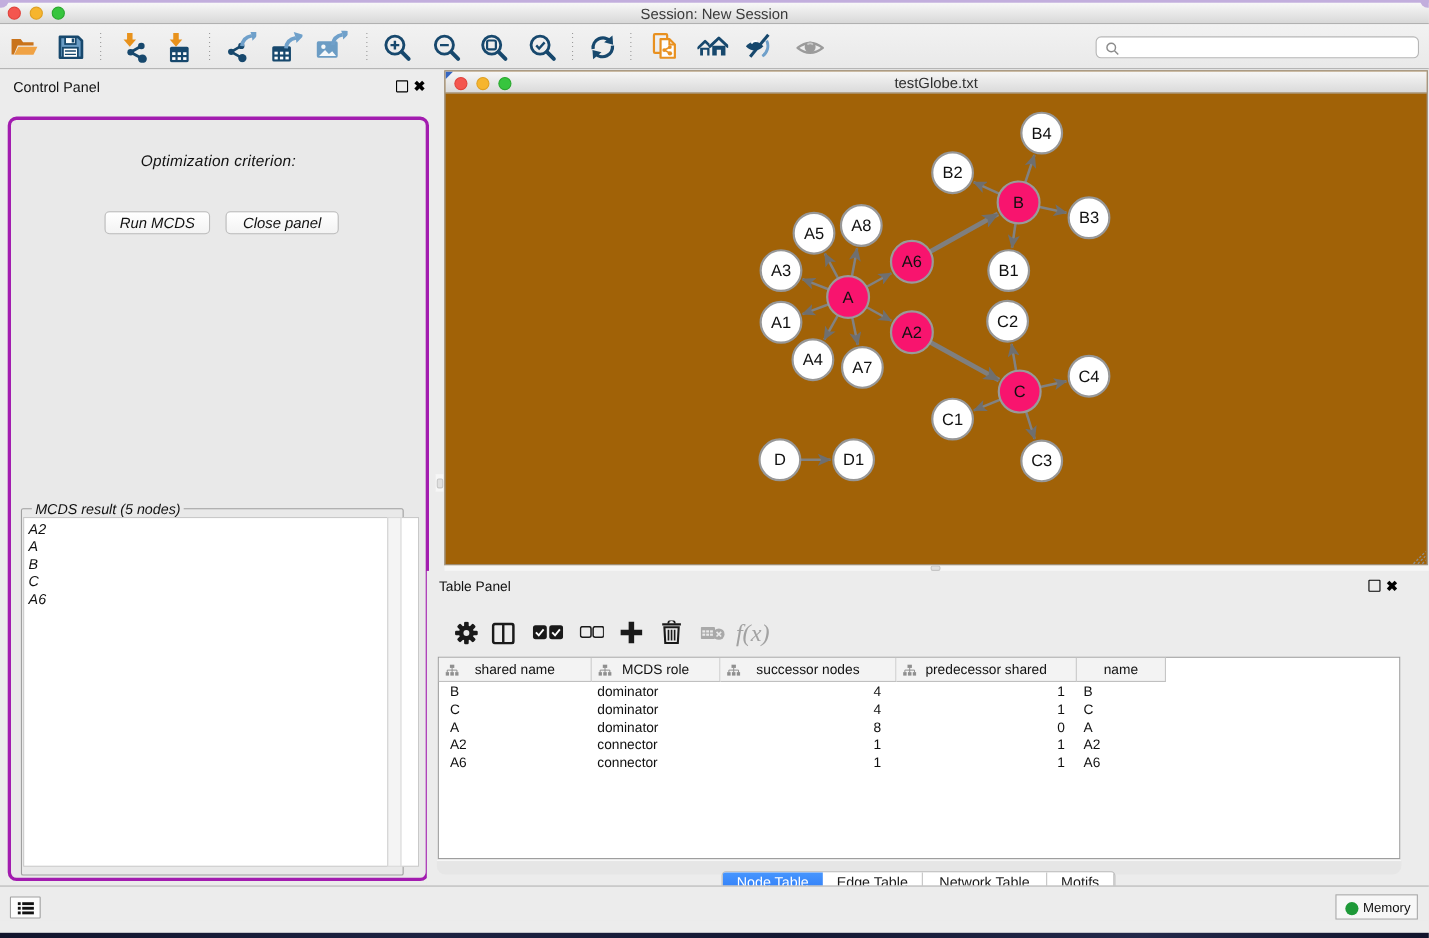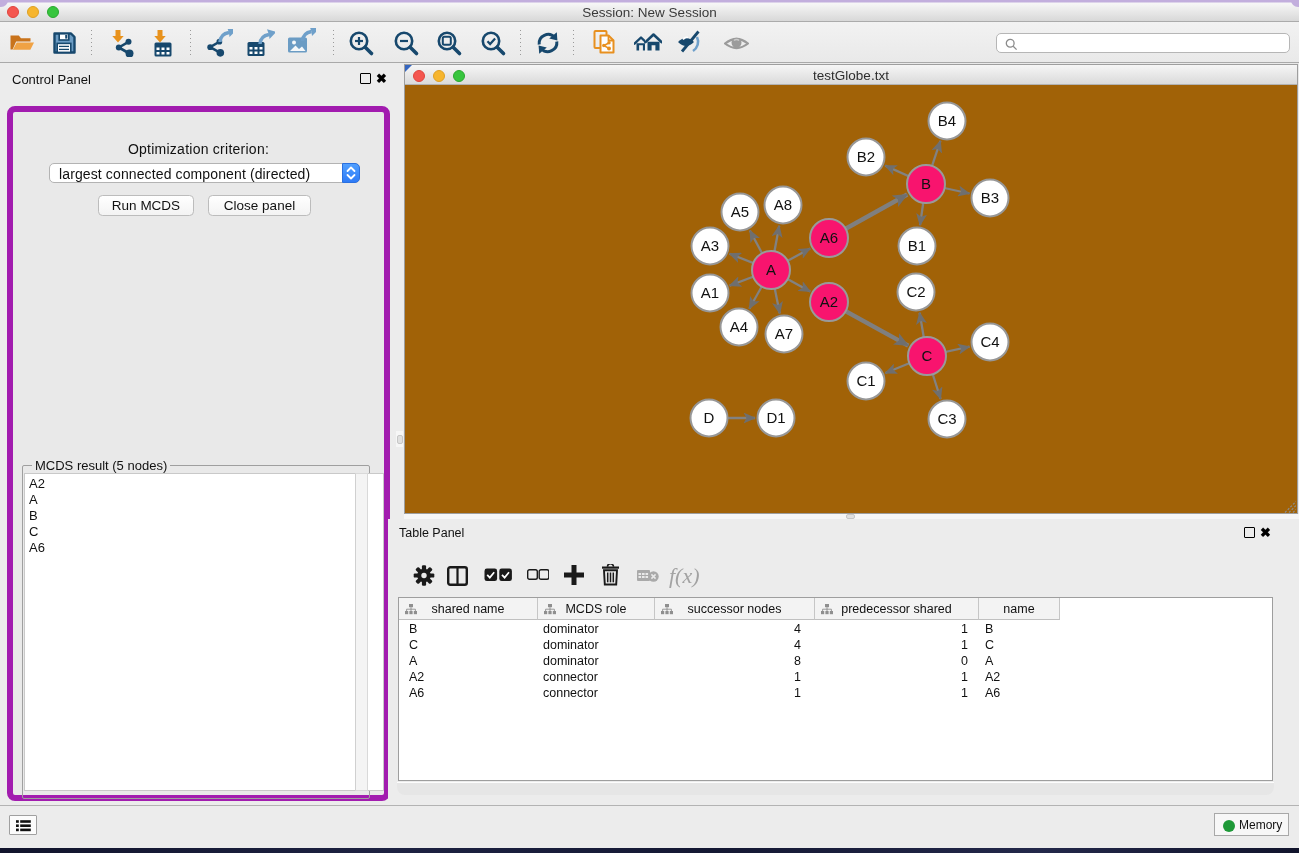--- a/index.html
+++ b/index.html
@@ -13,21 +13,21 @@
 .tsep{top:8px;width:1px;height:26px;background-image:repeating-linear-gradient(#9a9a9a 0 1px,transparent 1px 4px);}
 #search{left:996px;top:11px;width:294px;height:20px;background:#fff;border:1px solid #b6b6b6;border-radius:5px;}
 
 #lp{left:0;top:63px;width:404px;height:752px;background:#ececec;}
 #cptitle{left:12px;top:9px;font-size:13px;color:#111;text-align:center;}
 .minibox{width:11px;height:11px;border:1.5px solid #000;border-radius:1px;}
 .xicon{font-size:13px;font-weight:bold;color:#000;line-height:11px;}
 #cptabs{left:78px;top:34px;width:244px;height:20px;background:#fff;border:1px solid #b9b9b9;border-radius:4px;display:flex;overflow:hidden;z-index:5;}
 #cptabs .seg{border-right:1px solid #c4c4c4;font-size:13px;color:#1a1a1a;text-align:center;line-height:18px;flex:none;}
 #cptabs .seg.sel{background:linear-gradient(#4796fe,#2e7bf7);color:#fff;border-right:none;}
-#cpbody{left:7px;top:43px;width:383px;height:695px;background:#e9e9e9;border:6px solid #a21caf;border-radius:8px;}
+#cpbody{left:7px;top:43px;width:383px;height:695px;background:#e9e9e9;border:3px solid #a21caf;border-radius:8px;font-style:italic;}
 #optlabel{left:0;top:29px;width:100%;text-align:center;font-size:14px;letter-spacing:0.25px;color:#111;}
 #combo{left:36px;top:51px;width:311px;height:20px;background:#fff;border:1px solid #b3b3b3;border-radius:5px;}
 #combotext{left:9px;top:1.5px;font-size:14px;letter-spacing:0.12px;color:#111;}
 #combobtn{right:-1px;top:-1px;width:18px;height:20px;border-radius:0 5px 5px 0;background:linear-gradient(#51a0ff,#2e7bf7);border:1px solid #2a70e0;}
 .btn{height:21px;background:linear-gradient(#ffffff,#f3f3f3);border:1px solid #bcbcbc;border-radius:4.5px;font-size:13.5px;color:#111;text-align:center;line-height:19px;}
 #groupbox{left:9px;top:353px;width:348px;height:334px;border:1px solid #9f9f9f;border-radius:2px;}
 #grouptitle{left:9px;top:-8px;background:#e9e9e9;padding:0 3px;font-size:13px;color:#111;}
 #mlist{left:1px;top:7px;width:360px;height:318px;background:#fff;border:1px solid #c9c9c9;font-size:13px;color:#111;line-height:16px;padding:2px 0 0 4px;}
 #mscroll{right:1px;top:7px;width:13px;height:318px;background:#f4f4f4;border:1px solid #d9d9d9;border-left:1px solid #d0d0d0;}
 
@@ -205,29 +205,20 @@
         <line x1="8.2" y1="8.2" x2="11.6" y2="11.6" stroke="#8b8b8b" stroke-width="1.3"></line>
       </svg>
   </div>
 </div>
 <div class="abs" id="lp">
   <div class="abs" id="cptitle">Control Panel</div>
   <div class="abs minibox" style="left:360px;top:10px;"></div>
   <div class="abs xicon" style="left:376px;top:10px;">✖</div>
   <div class="abs" id="cpbody">
     <div class="abs" id="optlabel">Optimization criterion:</div>
-    <div class="abs" id="combo">
-      <div class="abs" id="combotext">largest connected component (directed)</div>
-      <div class="abs" id="combobtn">
-        <svg class="abs" style="left:2px;top:2px;" width="12" height="14" viewBox="0 0 12 14">
-            <path d="M2.5 5 L6 1.5 L9.5 5" fill="none" stroke="#fff" stroke-width="1.8" stroke-linecap="round" stroke-linejoin="round"></path>
-            <path d="M2.5 9 L6 12.5 L9.5 9" fill="none" stroke="#fff" stroke-width="1.8" stroke-linecap="round" stroke-linejoin="round"></path>
-          </svg>
-      </div>
-    </div>
     <div class="abs btn" style="left:85px;top:83px;width:96px;">Run MCDS</div>
     <div class="abs btn" style="left:195px;top:83px;width:103px;">Close panel</div>
     <div class="abs" id="groupbox">
       <div class="abs" id="grouptitle">MCDS result (5 nodes)</div>
       <div class="abs" id="mlist">A2<br>A<br>B<br>C<br>A6</div>
       <div class="abs" id="mscroll"></div>
     </div>
   </div>
 </div>
 <div class="abs" id="desktop">
@@ -484,20 +475,26 @@
       </div>
     <div class="abs tr" style="top:87px;">
         <span class="abs td" style="left:10px;">A6</span>
         <span class="abs td" style="left:144px;">connector</span>
         <span class="abs td" style="left:340px;width:62px;text-align:right;">1</span>
         <span class="abs td" style="left:500px;width:69px;text-align:right;">1</span>
         <span class="abs td" style="left:586px;">A6</span>
       </div>
   </div>
   <div class="abs" style="left:9px;top:263px;width:877px;height:13px;background:#e6e6e6;border-radius:0 0 8px 8px;border-top:1px solid #fdfdfd;"></div>
+  <div class="abs" id="tptabs">
+    <div class="seg sel" style="width:91px;">Node Table</div>
+    <div class="seg" style="width:91px;">Edge Table</div>
+    <div class="seg" style="width:113px;">Network Table</div>
+    <div class="seg" style="width:61px;">Motifs</div>
+  </div>
 </div>
 <div class="abs" id="status">
   <div class="abs" id="listbtn">
     <svg class="abs" style="left:6px;top:3.5px;" width="15" height="12" viewBox="0 0 15 12">
         <g fill="#111">
           <rect x="0" y="0.2" width="2.8" height="2.6"></rect>
           <rect x="0" y="4.4" width="2.8" height="2.6"></rect>
           <rect x="0" y="8.6" width="2.8" height="2.6"></rect>
           <rect x="4.2" y="0.2" width="10.6" height="2.6"></rect>
           <rect x="4.2" y="4.4" width="10.6" height="2.6"></rect>

